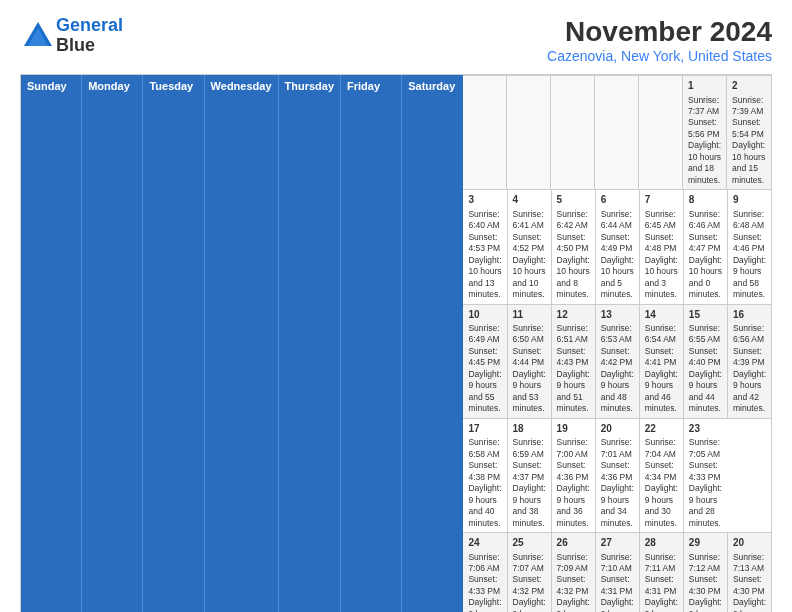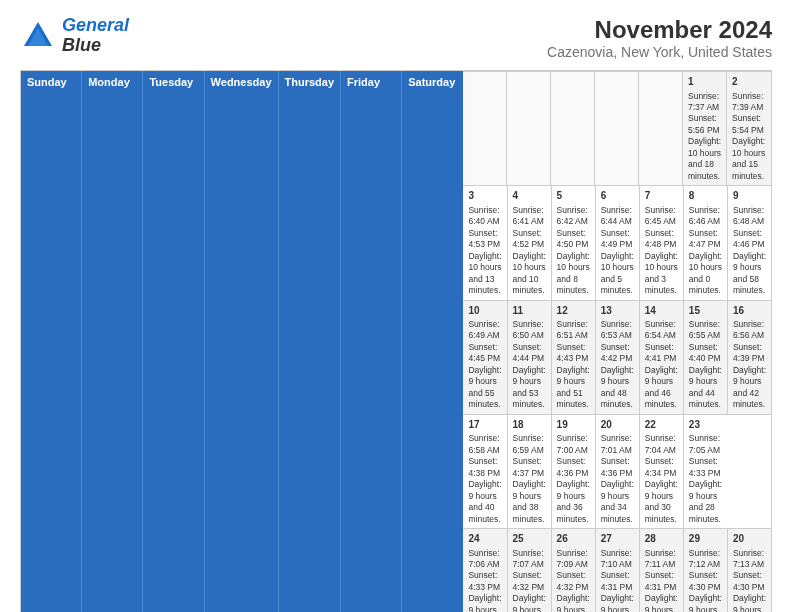--- a/index.html
+++ b/index.html
@@ -19,45 +19,43 @@
     }
     .header {
       display: flex;
       justify-content: space-between;
       align-items: flex-start;
       margin-bottom: 10px;
     }
     .logo {
       display: flex;
       align-items: center;
-      gap: 6px;
-      font-style: italic;
     }
     .logo-text {
       font-size: 18px;
       font-weight: bold;
       color: #333;
       line-height: 1.1;
     }
     .logo-text .blue { color: #1a6dcc; }
     .logo-icon {
       width: 36px;
       height: 36px;
     }
     .title-block {
       text-align: right;
     }
     .month-title {
-      font-size: 24px;
+      font-size: 28px;
       font-weight: bold;
       color: #333;
     }
     .subtitle {
       font-size: 14px;
-      color: #737373;
+      color: #3b82f6;
     }
     .calendar {
       flex: 1;
       display: flex;
       flex-direction: row;
       border: 1px solid #ccc;
     }
     .cal-header {
       display: grid;
       grid-template-columns: repeat(7, 1fr);

